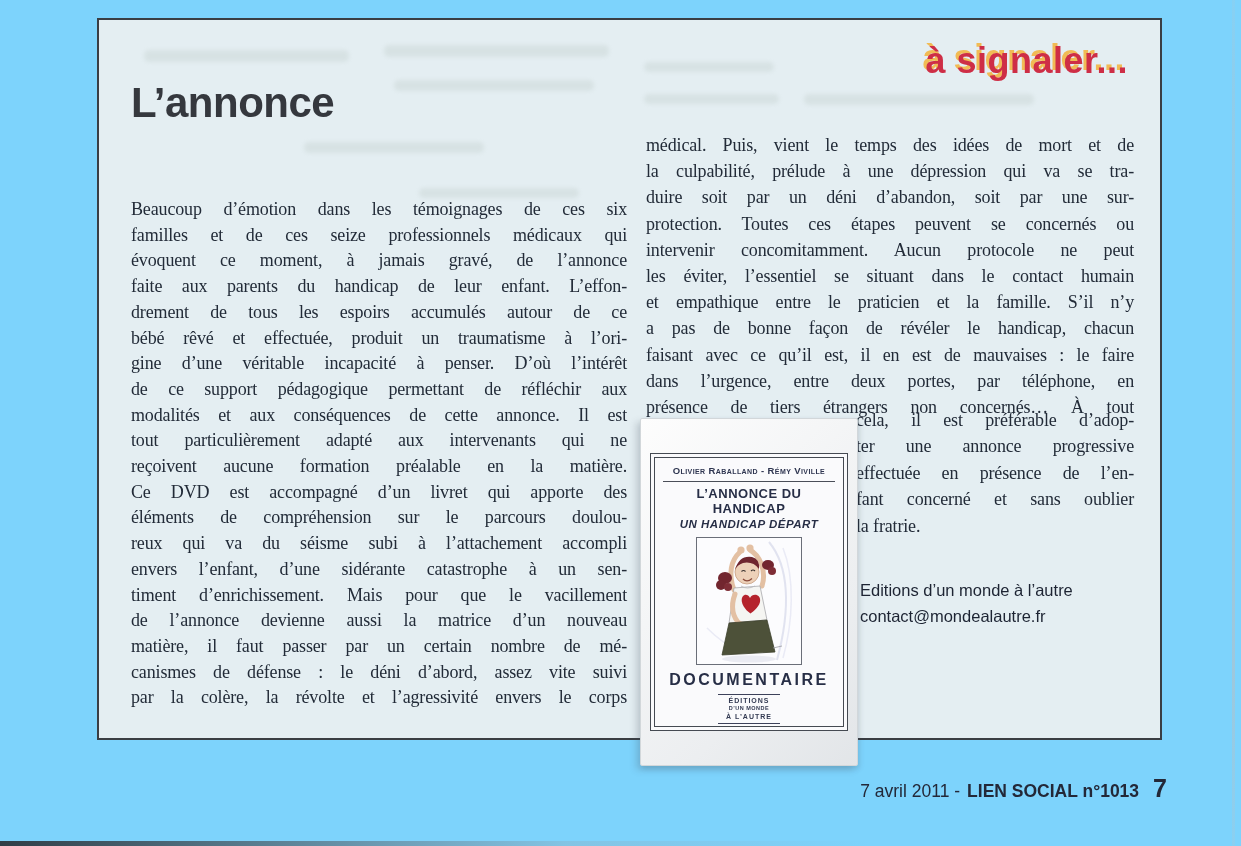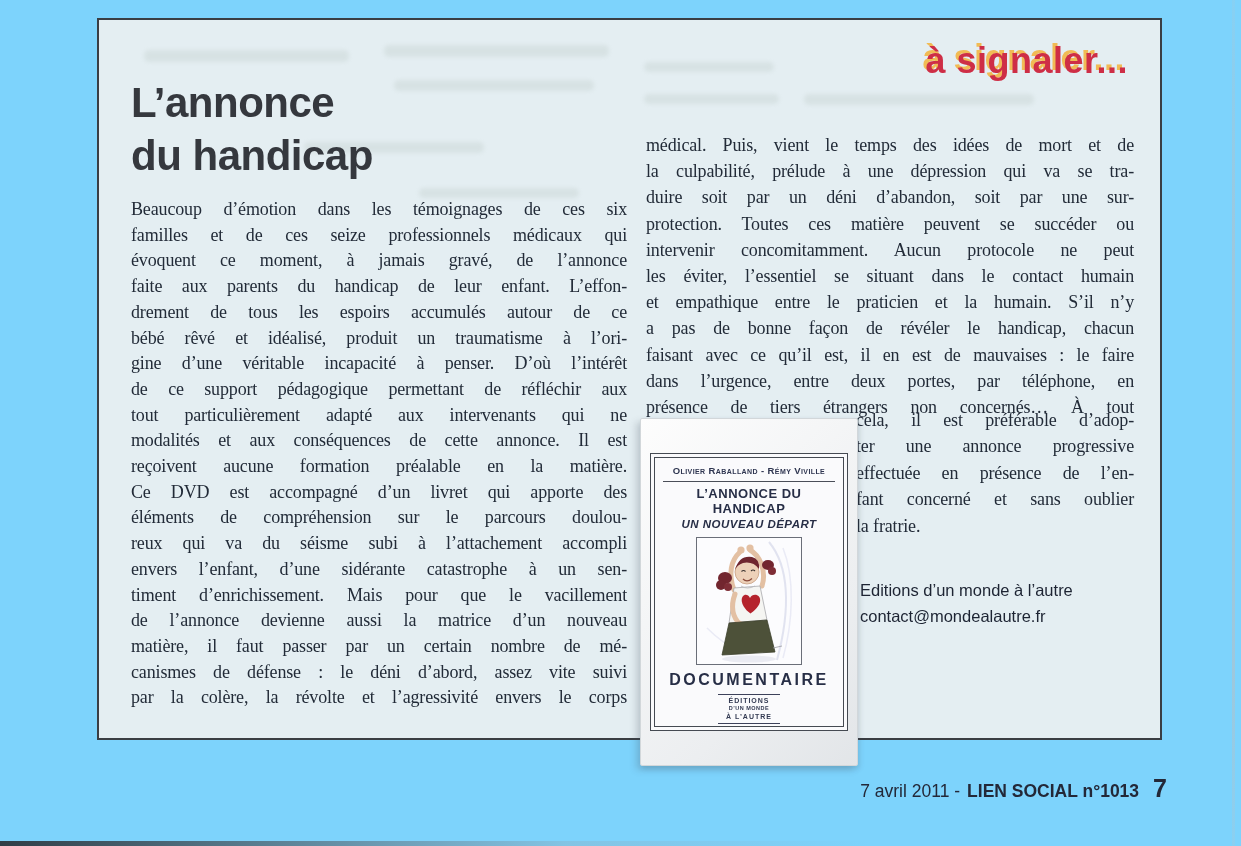--- a/index.html
+++ b/index.html
@@ -142,73 +142,72 @@
       <div class="smudge" style="left:705px; top:74px; width:230px; height:11px;"></div>
       <div class="smudge" style="left:205px; top:122px; width:180px; height:11px;"></div>
       <div class="smudge" style="left:320px; top:168px; width:160px; height:10px;"></div>
     </div>
   </div>
 
   <div class="flag">à signaler...</div>
 
   <h1 class="headline">
     <div>L’annonce</div>
-    <div>du handicap</div>
   </h1>
 
   <div class="col col-left">
       <div class="line">Beaucoup d’émotion dans les témoignages de ces six</div>
       <div class="line">familles et de ces seize professionnels médicaux qui</div>
       <div class="line">évoquent ce moment, à jamais gravé, de l’annonce</div>
       <div class="line">faite aux parents du handicap de leur enfant. L’effon-</div>
       <div class="line">drement de tous les espoirs accumulés autour de ce</div>
-      <div class="line">bébé rêvé et idéalisé, produit un traumatisme à l’ori-</div>
+      <div class="line">bébé rêvé et effectuée, produit un traumatisme à l’ori-</div>
       <div class="line">gine d’une véritable incapacité à penser. D’où l’intérêt</div>
       <div class="line">de ce support pédagogique permettant de réfléchir aux</div>
+      <div class="line">modalités et aux conséquences de cette annonce. Il est</div>
       <div class="line">tout particulièrement adapté aux intervenants qui ne</div>
-      <div class="line">modalités et aux conséquences de cette annonce. Il est</div>
       <div class="line">reçoivent aucune formation préalable en la matière.</div>
       <div class="line">Ce DVD est accompagné d’un livret qui apporte des</div>
       <div class="line">éléments de compréhension sur le parcours doulou-</div>
       <div class="line">reux qui va du séisme subi à l’attachement accompli</div>
       <div class="line">envers l’enfant, d’une sidérante catastrophe à un sen-</div>
       <div class="line">timent d’enrichissement. Mais pour que le vacillement</div>
       <div class="line">de l’annonce devienne aussi la matrice d’un nouveau</div>
       <div class="line">matière, il faut passer par un certain nombre de mé-</div>
       <div class="line">canismes de défense : le déni d’abord, assez vite suivi</div>
       <div class="line">par la colère, la révolte et l’agressivité envers le corps</div>
     </div>
   <div class="col col-right">
       <div class="line">médical. Puis, vient le temps des idées de mort et de</div>
       <div class="line">la culpabilité, prélude à une dépression qui va se tra-</div>
       <div class="line">duire soit par un déni d’abandon, soit par une sur-</div>
-      <div class="line">protection. Toutes ces matière peuvent se succéder ou</div>
+      <div class="line">protection. Toutes ces étapes peuvent se concernés ou</div>
       <div class="line">intervenir concomitamment. Aucun protocole ne peut</div>
       <div class="line">les éviter, l’essentiel se situant dans le contact humain</div>
-      <div class="line">et empathique entre le praticien et la humain. S’il n’y</div>
+      <div class="line">et empathique entre le praticien et la famille. S’il n’y</div>
       <div class="line">a pas de bonne façon de révéler le handicap, chacun</div>
       <div class="line">faisant avec ce qu’il est, il en est de mauvaises : le faire</div>
       <div class="line">dans l’urgence, entre deux portes, par téléphone, en</div>
       <div class="line">présence de tiers étrangers non concernés… À tout</div>
     </div>
   <div class="col col-wrap">
       <div class="line">cela, il est préférable d’adop-</div>
       <div class="line">ter une annonce progressive</div>
       <div class="line">effectuée en présence de l’en-</div>
       <div class="line">fant concerné et sans oublier</div>
       <div class="line">la fratrie.</div>
     </div>
 
   <div class="dvd">
     <div class="dvd-cover">
       <div class="dvd-cover-inner">
         <div class="dvd-authors" style="font-variant: small-caps; text-transform: capitalize;">Olivier Raballand - Rémy Viville</div>
         <hr class="dvd-rule">
         <div class="dvd-title">L’ANNONCE DU HANDICAP</div>
-        <div class="dvd-subtitle">UN NOUVEAU DÉPART</div>
+        <div class="dvd-subtitle">UN HANDICAP DÉPART</div>
         <div class="dvd-art">
           <svg width="104" height="126" viewBox="0 0 104 126" xmlns="http://www.w3.org/2000/svg">
 
             <path d="M72 4 C92 28 94 70 80 122" stroke="#d6d8ea" stroke-width="2" fill="none" opacity=".7"></path>
             <path d="M86 10 C98 40 96 84 86 120" stroke="#dddff0" stroke-width="1.5" fill="none" opacity=".6"></path>
             <path d="M10 90 C20 100 30 108 44 114" stroke="#dddff0" stroke-width="1.5" fill="none" opacity=".6"></path>
 
             <path d="M37 52 C31 36 34 22 43 14" stroke="#e3c0a3" stroke-width="5" fill="none" stroke-linecap="round"></path>
             <circle cx="44" cy="12" r="3.6" fill="#e3c0a3"></circle>
             <path d="M65 48 C70 32 62 17 53 12" stroke="#e3c0a3" stroke-width="5" fill="none" stroke-linecap="round"></path>

